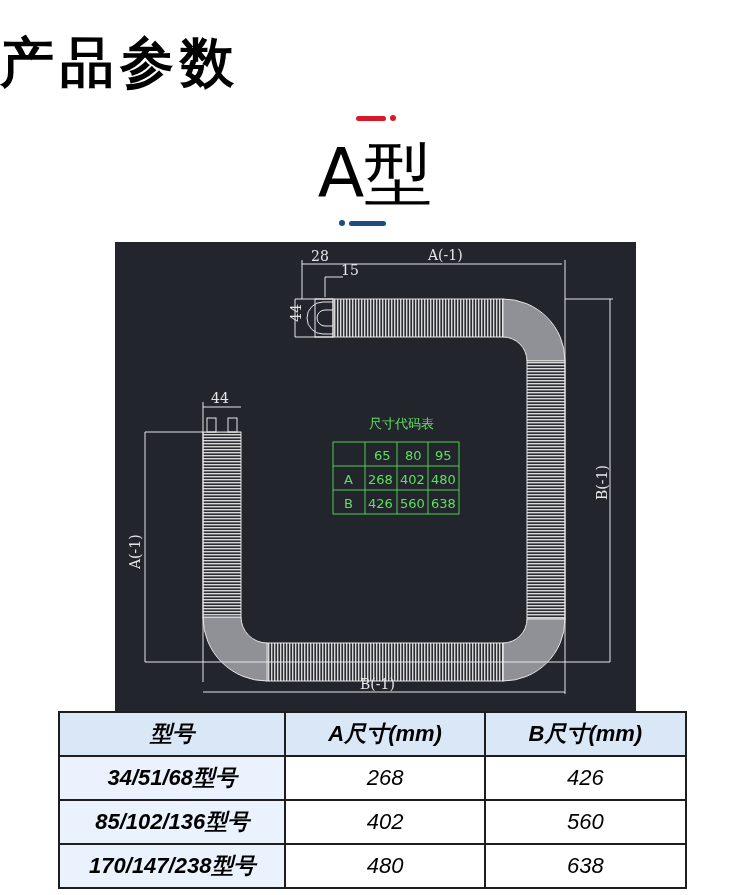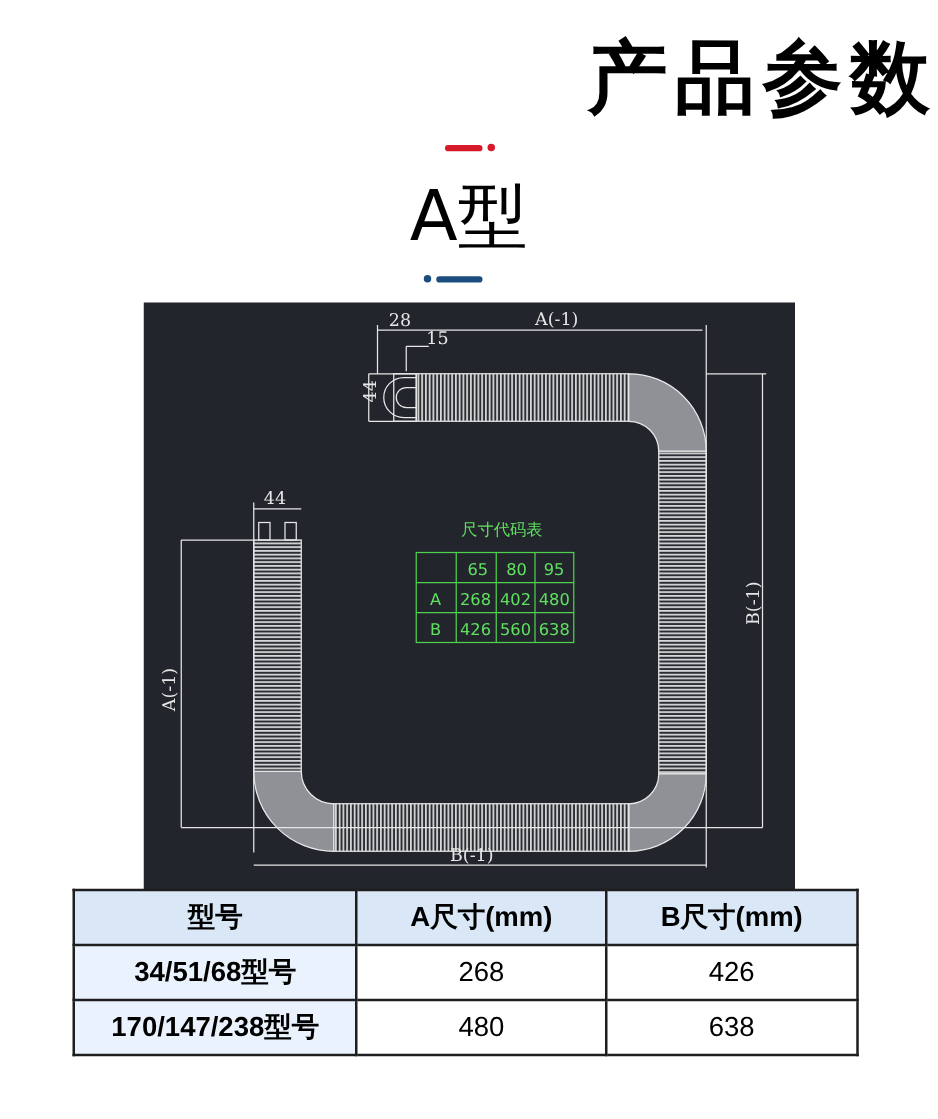--- a/index.html
+++ b/index.html
@@ -1,45 +1,45 @@
 <!DOCTYPE html>
 <html><head>
 <meta charset="utf-8">
 <style>
   * { box-sizing: border-box; margin: 0; padding: 0; }
   html, body { width: 750px; height: 895px; background: #ffffff; overflow: hidden; }
   body { position: relative; font-family: "DejaVu Sans", "Liberation Sans", sans-serif; color: #000; }
 
   .title {
-    position: absolute; left: 0; top: 18px; width: 750px; text-align: right;
-    font-size: 64px; font-weight: bold; letter-spacing: 6px; line-height: 90px;
+    position: absolute; left: 0; top: 18px; width: 750px; text-align: left;
+    font-size: 54px; font-weight: bold; letter-spacing: 6px; line-height: 90px;
   }
   .deco-red { position: absolute; top: 115px; left: 356px; height: 6px; display: flex; align-items: center; gap: 4px; }
   .deco-red .bar { width: 30px; height: 5px; border-radius: 3px; background: #d51a2a; }
   .deco-red .dot { width: 6px; height: 6px; border-radius: 50%; background: #d51a2a; }
 
   .subtitle {
     position: absolute; left: 0; top: 138px; width: 750px; text-align: center;
-    font-size: 56px; font-weight: normal; line-height: 72px;
+    font-size: 68px; font-weight: normal; line-height: 72px;
   }
   .deco-blue { position: absolute; top: 220px; left: 339px; height: 6px; display: flex; align-items: center; gap: 4px; }
   .deco-blue .dot { width: 6px; height: 6px; border-radius: 50%; background: #1b4e7e; }
   .deco-blue .bar { width: 37px; height: 5px; border-radius: 3px; background: #1b4e7e; }
 
   .drawing {
     position: absolute; left: 115px; top: 242px; width: 521px; height: 596px;
     background: #22252c;
   }
   .drawing svg { position: absolute; left: 0; top: 0; }
   .cad-text { font-family: "DejaVu Serif", serif; fill: #e6e6e6; font-size: 14px; }
   .green-text { font-family: "DejaVu Sans", sans-serif; fill: #5fe05f; font-size: 13px; }
 
   table.params {
     position: absolute; left: 58px; top: 711px; width: 629px;
-    border-collapse: collapse; font-family: "Liberation Sans", sans-serif;
+    border-collapse: collapse; font-family: "Liberation Sans", sans-serif; font-style: italic;
   }
   table.params th, table.params td {
     border: 2px solid #1e1e1e; text-align: center; height: 44px; font-size: 22px;
   }
   table.params th { background: #d9e7f7; font-weight: bold; height: 44px; }
   table.params td.model { background: #eaf3fd; font-weight: bold; }
   table.params td.val { background: #ffffff; }
   col.c1 { width: 227px; } col.c2 { width: 200px; } col.c3 { width: 202px; }
 </style>
 </head>
@@ -161,18 +161,23 @@
       <th>B尺寸(mm)</th>
     </tr>
   </thead>
   <tbody>
     <tr>
       <td class="model">34/51/68型号</td>
       <td class="val">268</td>
       <td class="val">426</td>
     </tr>
     <tr>
+      <td class="model">85/102/136型号</td>
+      <td class="val">402</td>
+      <td class="val">560</td>
+    </tr>
+    <tr>
       <td class="model">170/147/238型号</td>
       <td class="val">480</td>
       <td class="val">638</td>
     </tr>
   </tbody>
 </table>
 
 </body></html>

